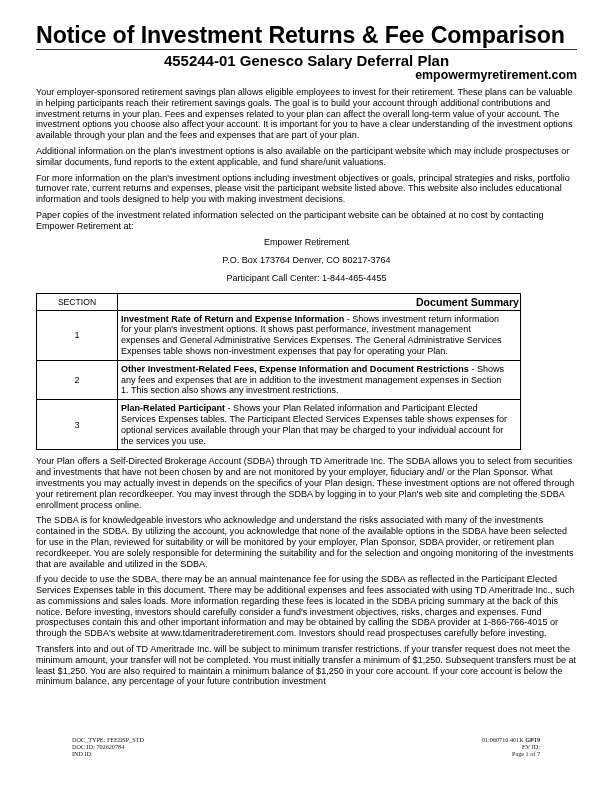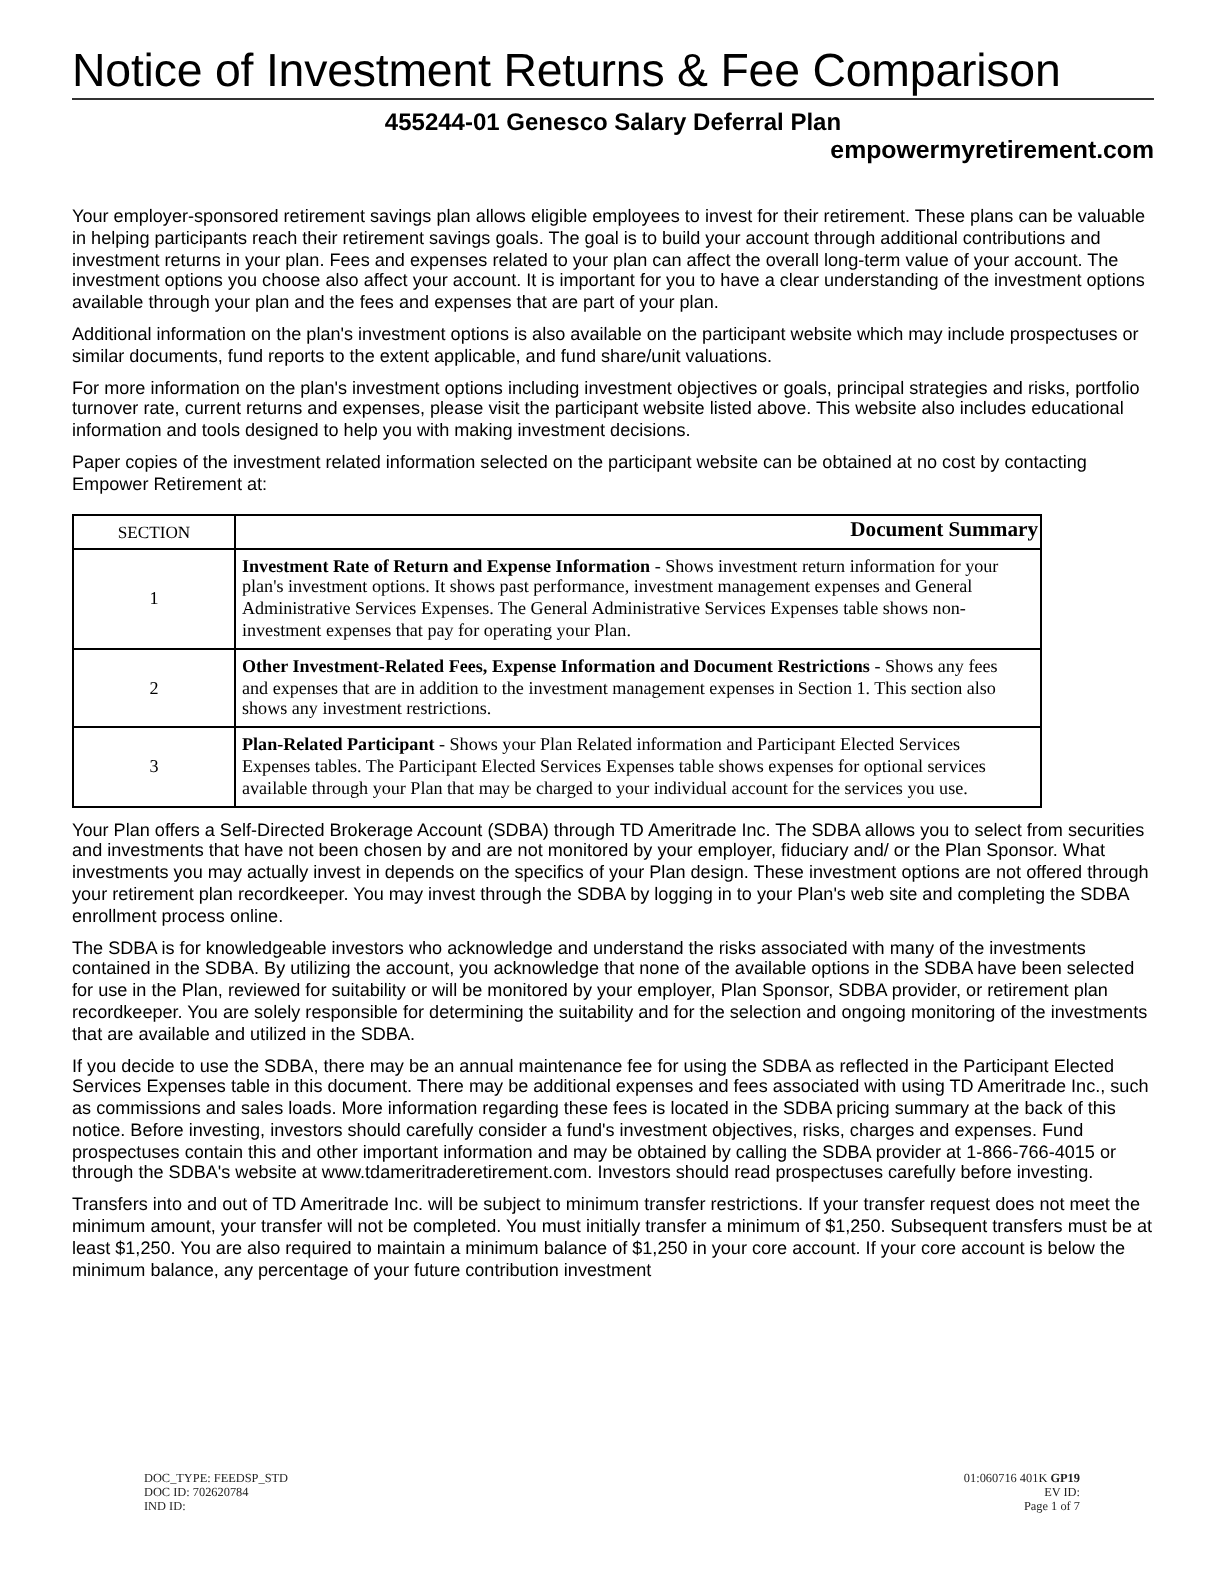--- a/index.html
+++ b/index.html
@@ -1,27 +1,27 @@
 <!DOCTYPE html>
 <html><head>
 <meta charset="utf-8">
 <style>
   html, body { margin: 0; padding: 0; background: #ffffff; }
   body { width: 612px; height: 792px; position: relative; overflow: hidden;
          font-family: "Liberation Sans", sans-serif; color: #000; }
   .page { position: absolute; left: 36px; top: 22px; width: 541px; }
-  .title { font-weight: normal; font-size: 23.2px; line-height: 26px; margin: 0; letter-spacing: -0.1px; white-space: nowrap; }
+  .title { font-weight: bold; font-size: 23.2px; line-height: 26px; margin: 0; letter-spacing: -0.1px; white-space: nowrap; }
   .title-rule { border: 0; border-top: 1px solid #333; margin: 1px 0 0 0; height: 0; }
-  .plan-id { text-align: center; font-weight: bold; font-size: 12px; line-height: 12px; margin-top: 5px; }
+  .plan-id { text-align: center; font-weight: bold; font-size: 15px; line-height: 12px; margin-top: 5px; }
   .plan-site { text-align: right; font-weight: bold; font-size: 12.4px; line-height: 15px; margin-top: 1px; }
   .para { font-size: 9.05px; line-height: 10.8px; margin: 0 0 5px 0; }
-  .para.first { margin-top: 20px; }
+  .para.first { margin-top: 4px; }
   .address { text-align: center; font-size: 9.05px; line-height: 11px; }
   .address div { margin-bottom: 7px; }
-  table.summary { width: 485px; border-collapse: collapse; margin: 9px 16px 6px 0; font-size: 9.05px; font-family: Liberation Serif, serif; }
+  table.summary { width: 485px; border-collapse: collapse; margin: 9px 16px 6px 0; font-size: 9.05px; }
   table.summary th, table.summary td { border: 1px solid #000; }
   table.summary th.sec { width: 78px; font-weight: normal; font-size: 8.6px; height: 14px; text-align: center; }
   table.summary th.sum { font-weight: bold; font-size: 10.6px; text-align: right; }
   table.summary td.num { text-align: center; vertical-align: middle; }
   table.summary td.desc { line-height: 10.8px; padding: 3px 10px 3px 3px; vertical-align: top; }
   .footer { position: absolute; top: 736px; font-family: "Liberation Serif", serif; font-size: 6.2px; line-height: 7px; color: #222; }
   .footer.left { left: 72px; }
   .footer.right { left: 470px; width: 70px; text-align: right; }
   .footer .b { font-weight: bold; }
 </style>
@@ -32,20 +32,25 @@
   <h1 class="title">Notice of Investment Returns &amp; Fee Comparison</h1>
   <hr class="title-rule">
   <div class="plan-id">455244-01 Genesco Salary Deferral Plan</div>
   <div class="plan-site">empowermyretirement.com</div>
 
   <p class="para first">Your employer-sponsored retirement savings plan allows eligible employees to invest for their retirement. These plans can be valuable in helping participants reach their retirement savings goals. The goal is to build your account through additional contributions and investment returns in your plan. Fees and expenses related to your plan can affect the overall long-term value of your account. The investment options you choose also affect your account. It is important for you to have a clear understanding of the investment options available through your plan and the fees and expenses that are part of your plan.</p>
   <p class="para">Additional information on the plan's investment options is also available on the participant website which may include prospectuses or similar documents, fund reports to the extent applicable, and fund share/unit valuations.</p>
   <p class="para">For more information on the plan's investment options including investment objectives or goals, principal strategies and risks, portfolio turnover rate, current returns and expenses, please visit the participant website listed above. This website also includes educational information and tools designed to help you with making investment decisions.</p>
   <p class="para">Paper copies of the investment related information selected on the participant website can be obtained at no cost by contacting Empower Retirement at:</p>
 
+  <div class="address">
+    <div>Empower Retirement</div>
+    <div>P.O. Box 173764 Denver, CO 80217-3764</div>
+    <div>Participant Call Center: 1-844-465-4455</div>
+  </div>
 
   <table class="summary">
     <thead>
       <tr>
         <th class="sec">SECTION</th>
         <th class="sum">Document Summary</th>
       </tr>
     </thead>
     <tbody>
       <tr>

